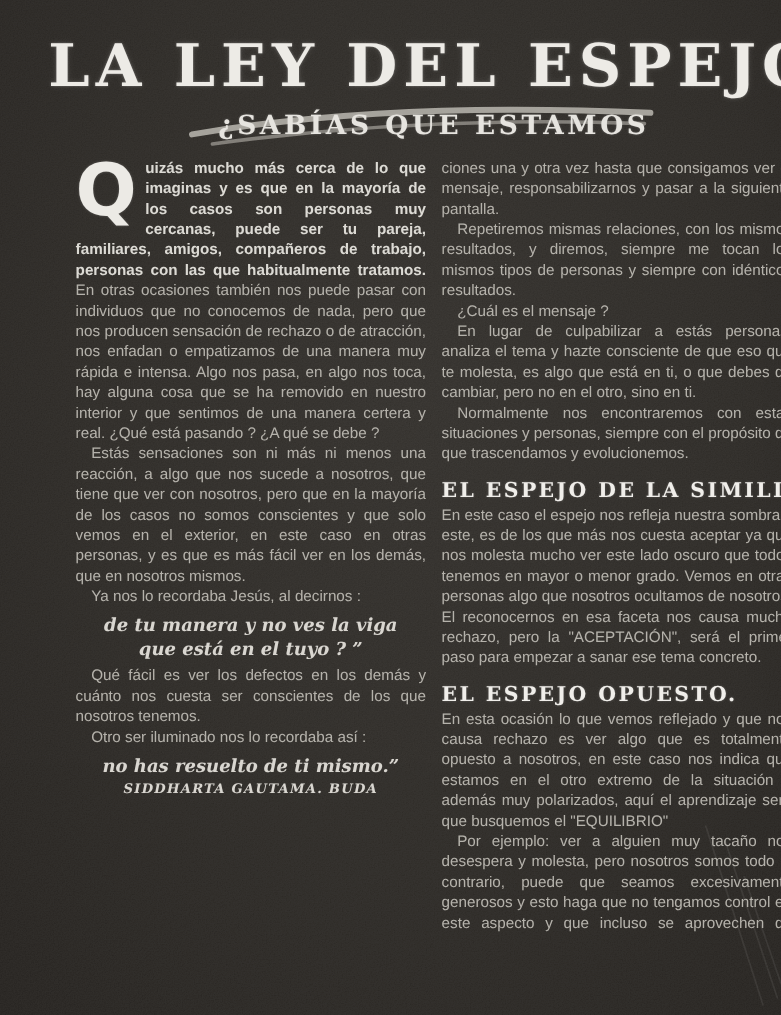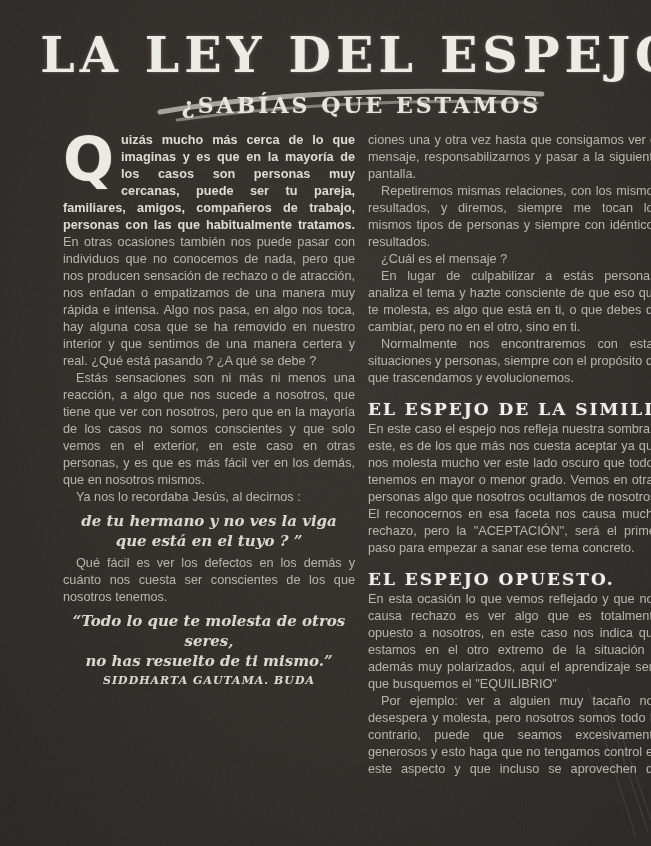--- a/index.html
+++ b/index.html
@@ -119,26 +119,26 @@
       <div>¿SABÍAS QUE ESTAMOS</div>
     </div>
 
     <div class="columns">
 
       <div class="col">
         <p><span class="dropcap">Q</span><span class="lead-bold">uizás mucho más cerca de lo que imaginas y es que en la mayoría de los casos son personas muy cercanas, puede ser tu pareja, familiares, amigos, compañeros de trabajo, personas con las que habitualmente tratamos.</span><span> En otras ocasiones también nos puede pasar con individuos que no conocemos de nada, pero que nos producen sensación de rechazo o de atracción, nos enfadan o empatizamos de una manera muy rápida e intensa. Algo nos pasa, en algo nos toca, hay alguna cosa que se ha removido en nuestro interior y que sentimos de una manera certera y real. ¿Qué está pasando ? ¿A qué se debe ?</span></p>
         <p class="ind">Estás sensaciones son ni más ni menos una reacción, a algo que nos sucede a nosotros, que tiene que ver con nosotros, pero que en la mayoría de los casos no somos conscientes y que solo vemos en el exterior, en este caso en otras personas, y es que es más fácil ver en los demás, que en nosotros mismos.</p>
         <p class="ind">Ya nos lo recordaba Jesús, al decirnos :</p>
         <div class="quote">
-          <div>de tu hermano y no ves la viga</div>
+          <div>de tu manera y no ves la viga</div>
           <div>que está en el tuyo ? ”</div>
         </div>
         <p class="ind">Qué fácil es ver los defectos en los demás y cuánto nos cuesta ser conscientes de los que nosotros tenemos.</p>
+        <p class="ind">Otro ser iluminado nos lo recordaba así :</p>
         <div class="quote">
-          <div>“Todo lo que te molesta de otros seres,</div>
           <div>no has resuelto de ti mismo.”</div>
           <div class="attribution">SIDDHARTA GAUTAMA. BUDA</div>
         </div>
 
       </div>
 
       <div class="col">
         <p>ciones una y otra vez hasta que consigamos ver el mensaje, responsabilizarnos y pasar a la siguiente pantalla.</p>
         <p class="ind">Repetiremos mismas relaciones, con los mismos resultados, y diremos, siempre me tocan los mismos tipos de personas y siempre con idénticos resultados.</p>
         <p class="ind">¿Cuál es el mensaje ?</p>

